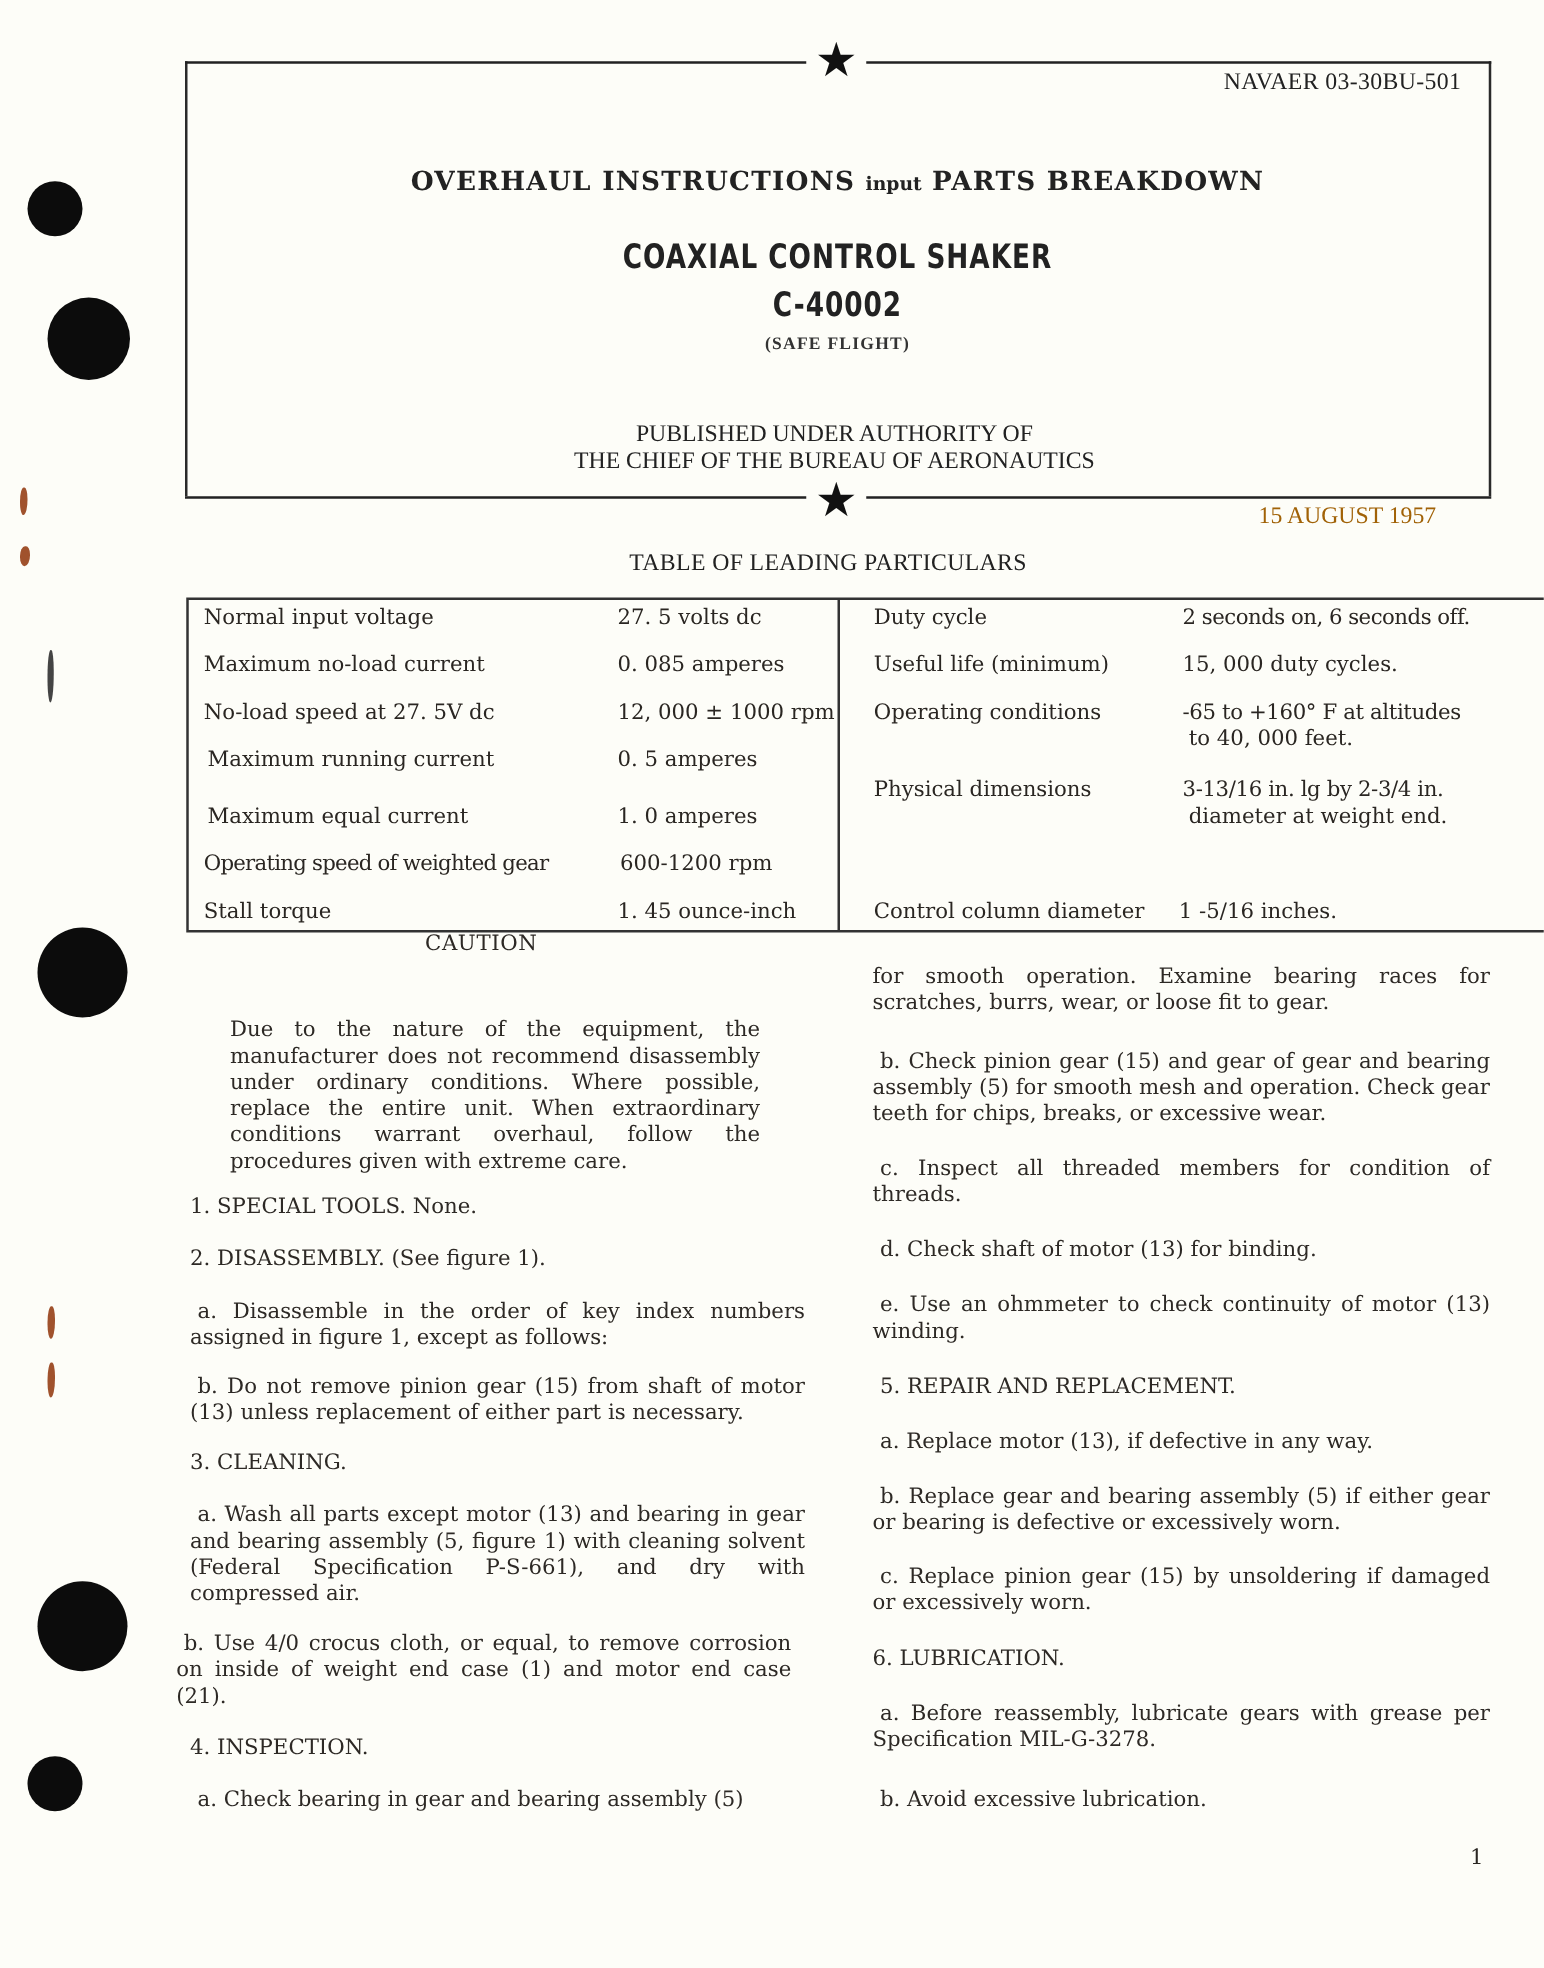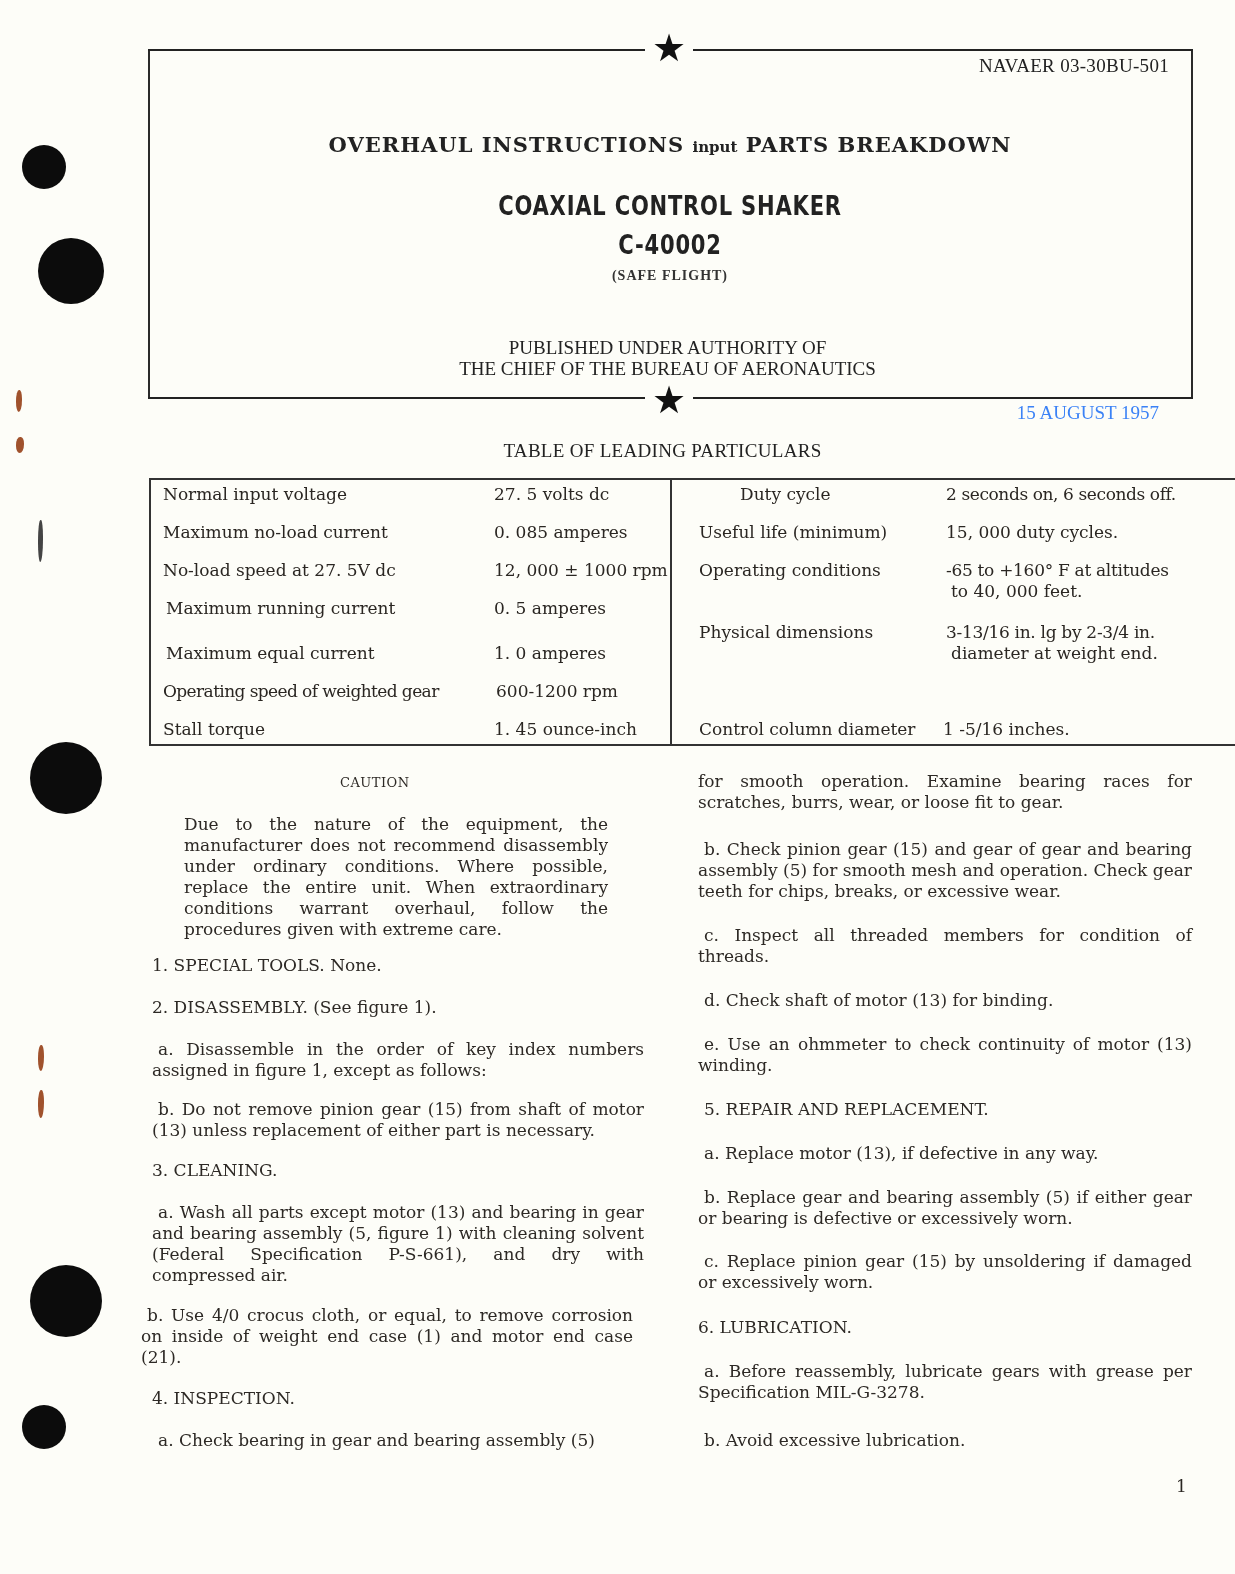--- a/index.html
+++ b/index.html
@@ -41,43 +41,43 @@
     .product.model { top: 229px; font-size: 27px; letter-spacing: 1px; }
     .maker {
       position: absolute; left: 0; width: 1235px; top: 268px; text-align: center;
       font-size: 14px; font-weight: bold; letter-spacing: 1px; font-family: "Liberation Serif", serif; color: #333;
     }
     .authority {
       position: absolute; left: 0; width: 1335px; top: 337px; text-align: center;
       font-family: "Liberation Serif", serif; font-size: 19px; line-height: 21px; color: #222;
     }
     .date {
-      position: absolute; right: 76px; top: 402px;
-      font-family: "Liberation Serif", serif; font-size: 19px; color: #3b82f6;
+      position: absolute; right: 86px; top: 402px;
+      font-family: "Liberation Serif", serif; font-size: 19px; color: #a16207;
     }
     .tbl-title {
       position: absolute; left: 0; width: 1325px; top: 440px; text-align: center;
       font-family: "Liberation Serif", serif; font-size: 19px; letter-spacing: 0.3px; color: #222;
     }
 
     
     .tbl {
       position: absolute; left: 149px; top: 478px; width: 1144px; height: 268px;
       border: 2px solid #333; box-sizing: border-box;
     }
     .tbl .divider { position: absolute; left: 519px; top: 0; bottom: 0; width: 2px; background: #333; }
     .cell {
       position: absolute; font-size: 17px; white-space: nowrap; color: #2a2622; line-height: 21px;
     }
 
     
     .col { position: absolute; font-size: 17px; line-height: 21px; color: #2d2925; }
     .para { position: absolute; text-align: justify; }
     .para.nojust { text-align: left; }
-    .caution-title { position: absolute; left: 340px; top: 772px; font-size: 13px; letter-spacing: 0.5px; }
+    .caution-title { position: absolute; left: 340px; top: 745px; font-size: 17px; letter-spacing: 0.5px; }
     .page-num { position: absolute; left: 1176px; top: 1476px; font-size: 17px; }
   </style>
 </head>
 <body>
 
 <div class="hole" style="left:22px;top:145px;width:44px;height:44px;"></div>
 <div class="hole" style="left:38px;top:238px;width:66px;height:66px;"></div>
 <div class="hole" style="left:30px;top:742px;width:72px;height:72px;"></div>
 <div class="hole" style="left:30px;top:1265px;width:72px;height:72px;"></div>
 <div class="hole" style="left:22px;top:1405px;width:44px;height:44px;"></div>
@@ -129,21 +129,21 @@
   <div class="cell" style="left:343px;top:80px;">12, 000 ± 1000 rpm</div>
   <div class="cell" style="left:15px;top:118px;">Maximum running current</div>
   <div class="cell" style="left:343px;top:118px;">0. 5 amperes</div>
   <div class="cell" style="left:15px;top:163px;">Maximum equal current</div>
   <div class="cell" style="left:343px;top:163px;text-align:center;">1. 0  amperes</div>
   <div class="cell" style="left:12px;top:201px;letter-spacing:-0.6px;">Operating speed of weighted gear</div>
   <div class="cell" style="left:345px;top:201px;">600-1200 rpm</div>
   <div class="cell" style="left:12px;top:239px;">Stall torque</div>
   <div class="cell" style="left:343px;top:239px;">1. 45 ounce-inch</div>
 
-  <div class="cell" style="left:548px;top:4px;margin-left:41px;">Duty cycle</div>
+  <div class="cell" style="left:548px;top:4px;">Duty cycle</div>
   <div class="cell" style="left:795px;top:4px;letter-spacing:-0.4px;">2 seconds on, 6 seconds off.</div>
   <div class="cell" style="left:548px;top:42px;">Useful life (minimum)</div>
   <div class="cell" style="left:795px;top:42px;">15, 000 duty cycles.</div>
   <div class="cell" style="left:548px;top:80px;">Operating conditions</div>
   <div class="cell" style="left:795px;top:80px;letter-spacing:-0.3px;">-65 to +160° F at altitudes</div>
   <div class="cell" style="left:800px;top:101px;">to 40, 000 feet.</div>
   <div class="cell" style="left:548px;top:142px;">Physical dimensions</div>
   <div class="cell" style="left:795px;top:142px;letter-spacing:-0.3px;">3-13/16 in. lg by 2-3/4 in.</div>
   <div class="cell" style="left:800px;top:163px;">diameter at weight end.</div>
   <div class="cell" style="left:548px;top:239px;">Control column diameter</div>

